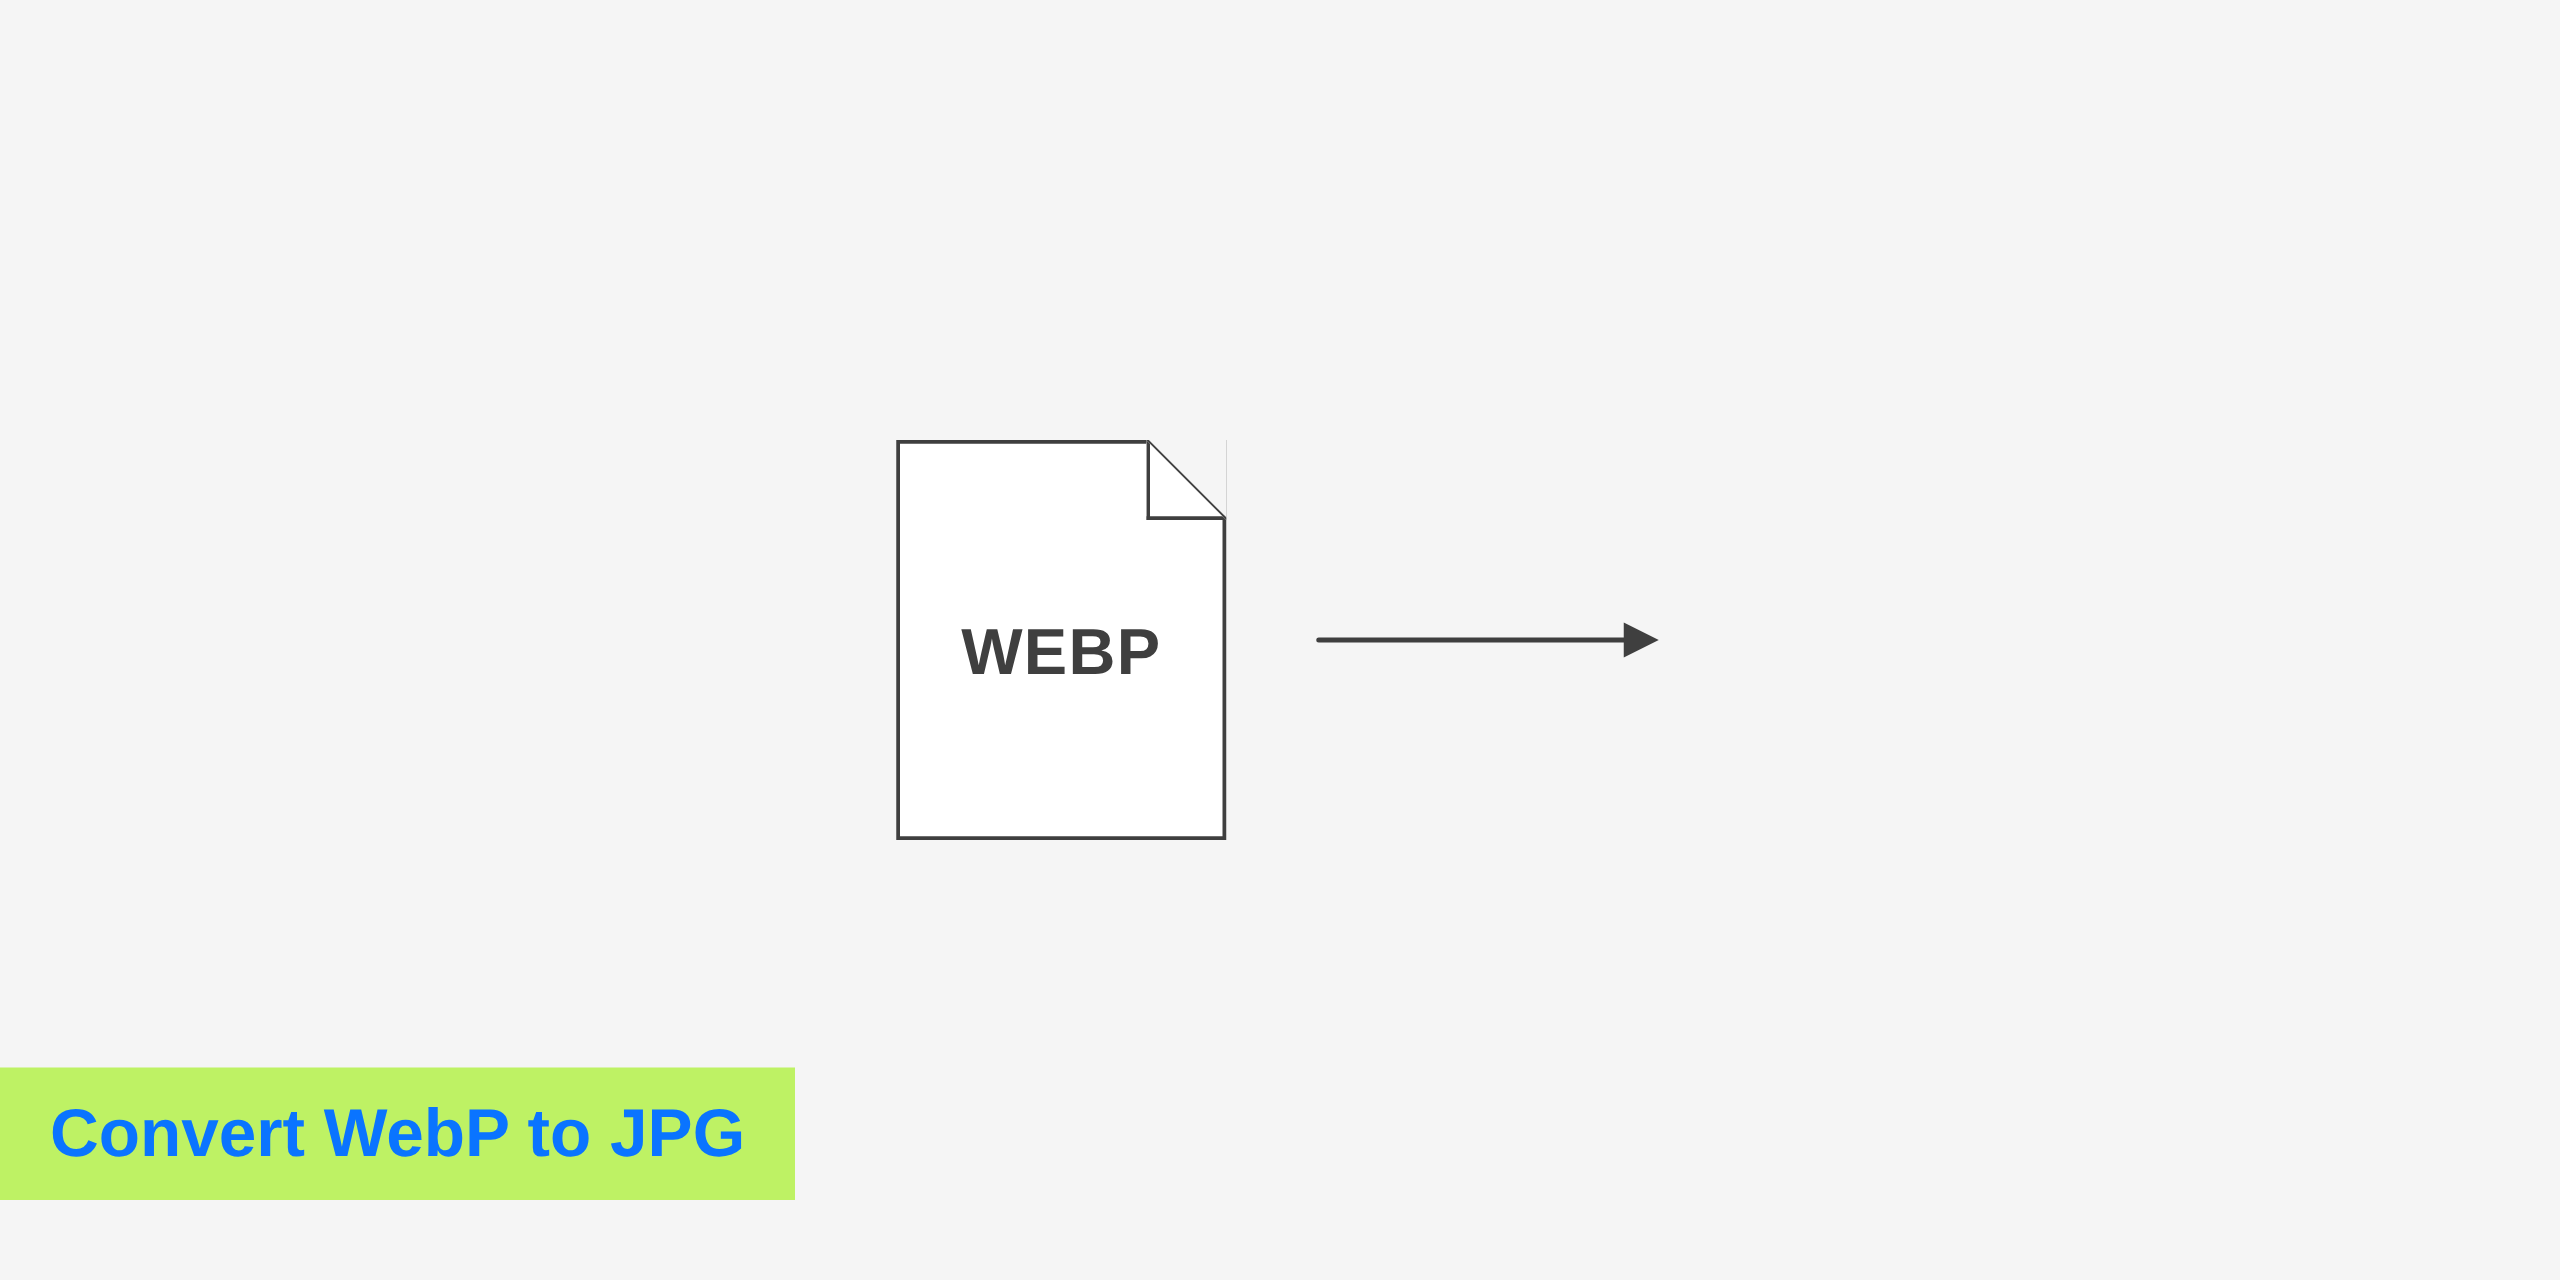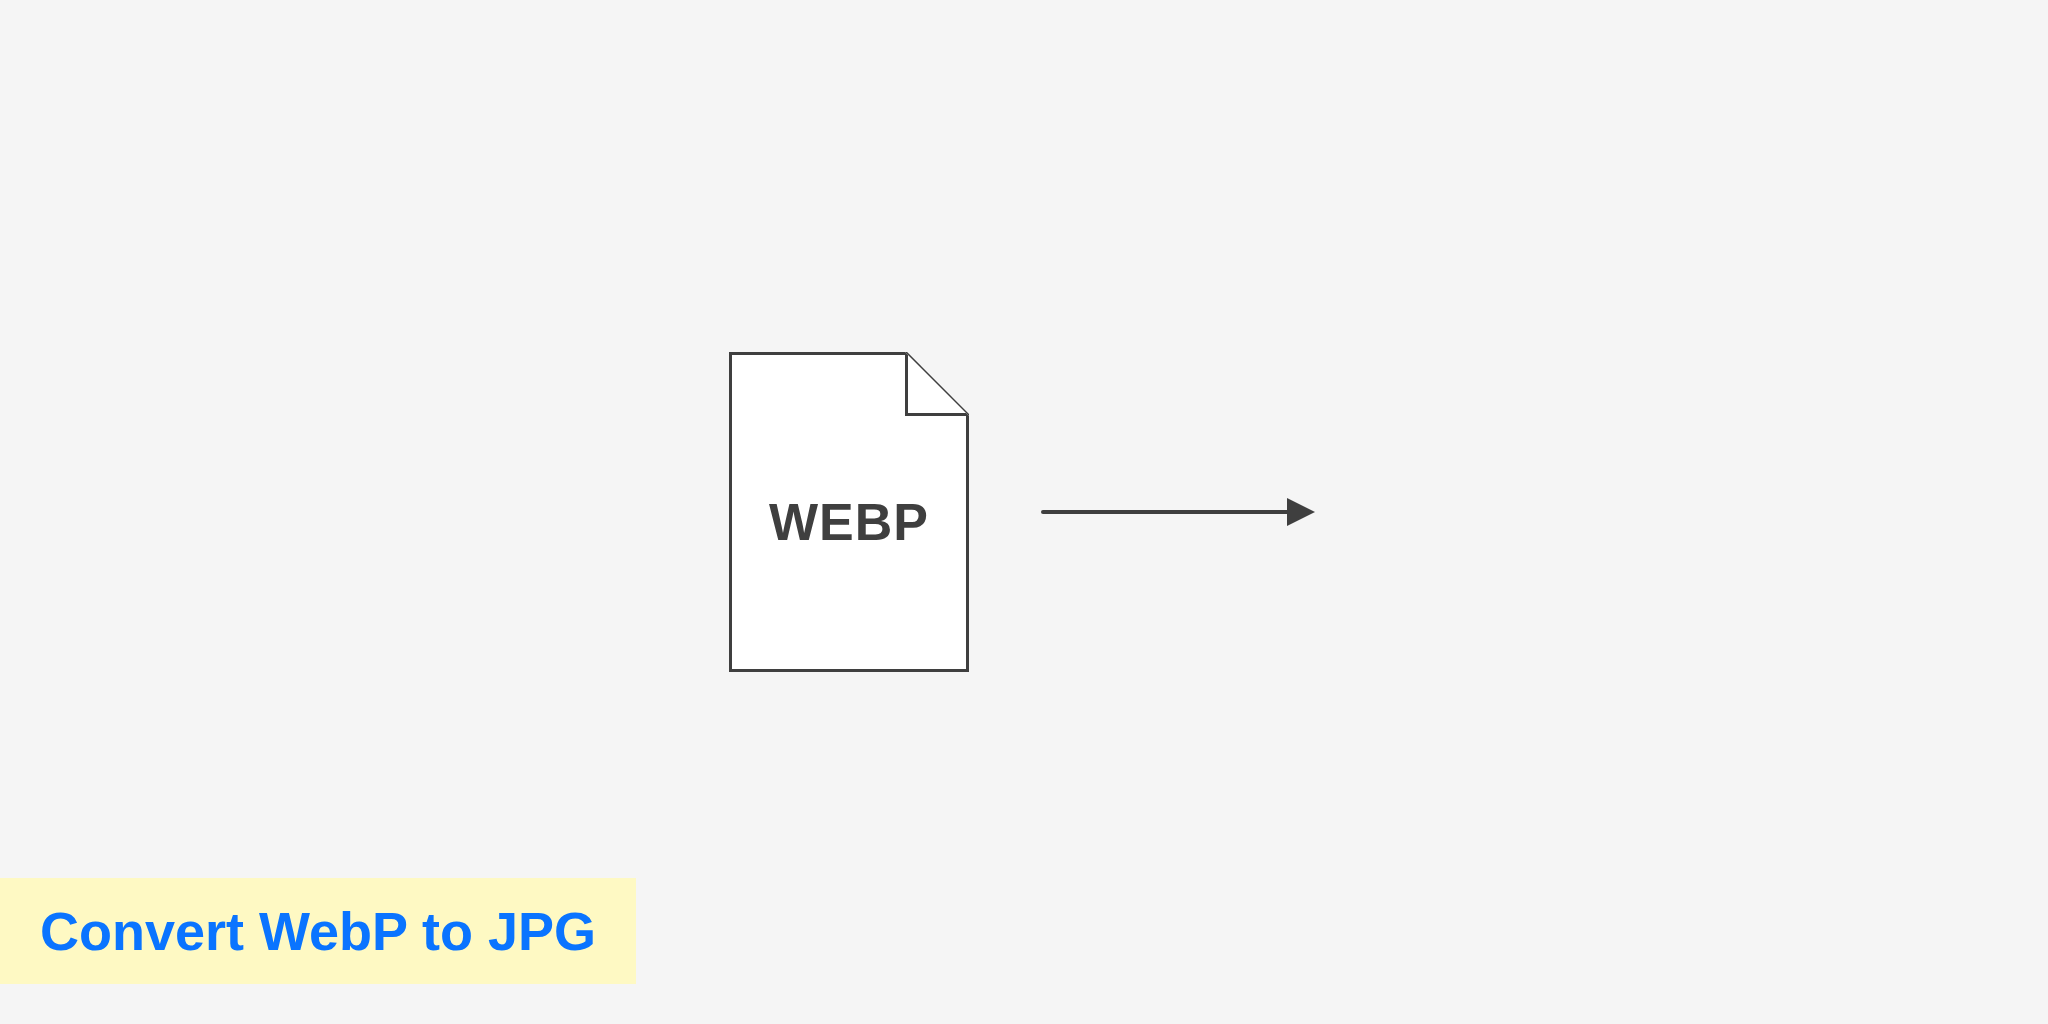--- a/index.html
+++ b/index.html
@@ -20,21 +20,21 @@
       top: 0;
       left: 0;
       width: 100%;
       height: 100%;
       display: flex;
       align-items: center;
       justify-content: center;
       gap: 70px;
     }
     .file-box {
-      width: 240px;
+      width: 264px;
       height: 320px;
       background: #ffffff;
       border: 3px solid #3f3f3f;
       position: relative;
       display: flex;
       align-items: center;
       justify-content: center;
     }
     
     .file-box::before {
@@ -86,22 +86,22 @@
       align-items: center;
       justify-content: center;
     }
     .arrow-wrap svg {
       width: 100%;
       height: 40px;
     }
     .caption {
       position: absolute;
       left: 0;
-      bottom: 40px;
-      background: #fef9c3;
+      bottom: 64px;
+      background: #bef264;
       padding: 22px 40px 22px 40px;
     }
     .caption-text {
       font-size: 54px;
       font-weight: 700;
       color: #0a74ff;
       white-space: nowrap;
     }
   </style>
 </head>

